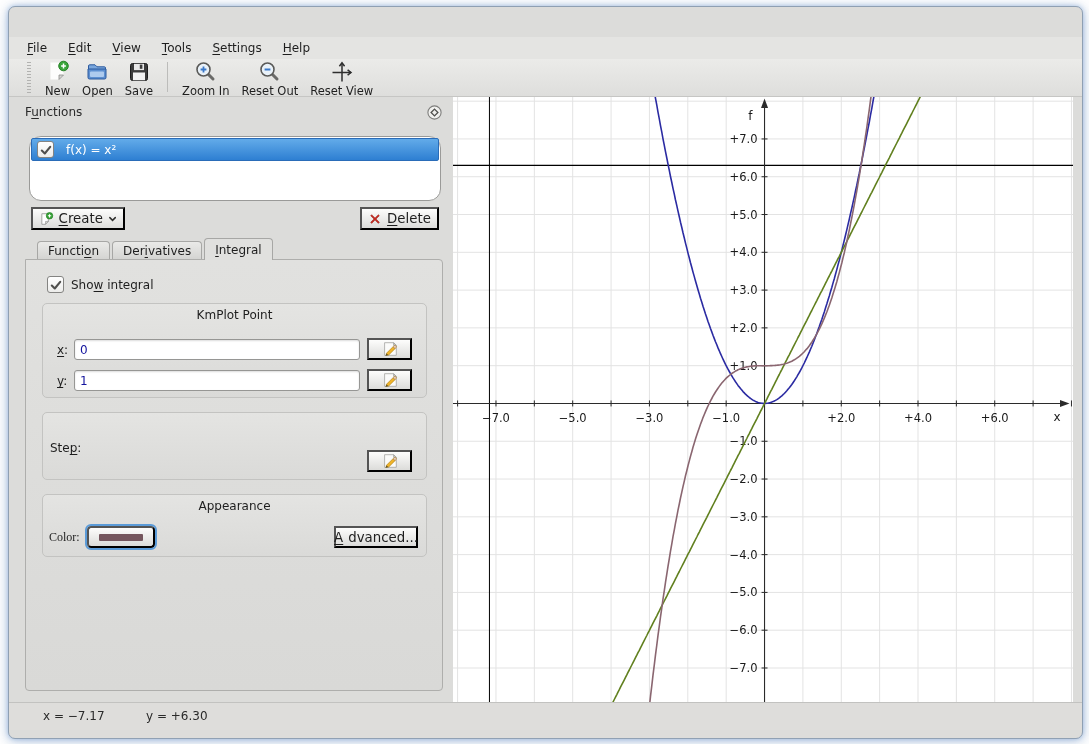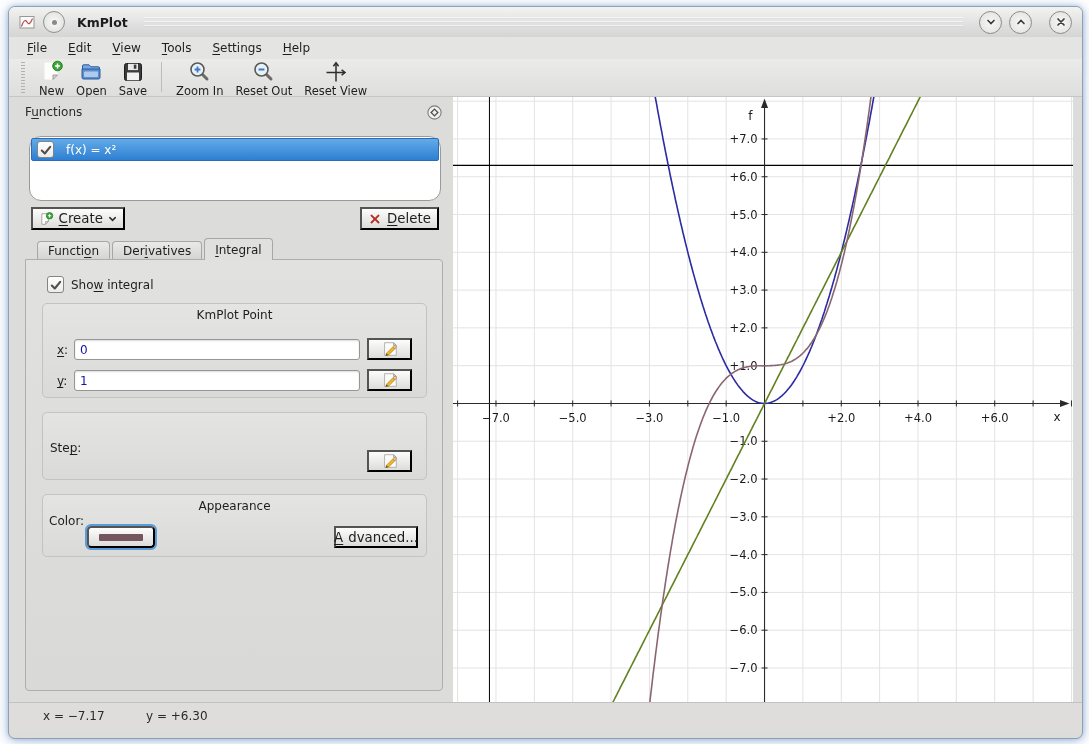--- a/index.html
+++ b/index.html
@@ -20,21 +20,21 @@
   .winbtn{width:21px;height:21px;border-radius:50%;border:1px solid #8c8c8a;margin-right:7px;
     background:radial-gradient(#f8f8f7,#dfdfdd);display:flex;align-items:center;justify-content:center;flex:none;}
   .winbtn.close{margin-left:10px;margin-right:10px;}
   
   .menubar{position:absolute;left:0;top:30px;width:100%;height:22px;background:#e4e4e2;
     display:flex;align-items:center;padding-left:18px;box-sizing:border-box;}
   .menu-item{font-size:12px;color:#1e1e1e;margin-right:21px;}
   
   .toolbar{position:absolute;left:0;top:52px;width:100%;height:38px;
     background:linear-gradient(#ebebe9,#dededc);border-bottom:1px solid #c6c6c4;
-    display:flex;align-items:flex-start;padding-left:12px;box-sizing:border-box;}
+    display:flex;align-items:flex-start;padding-left:18px;box-sizing:border-box;}
   .tb-handle{width:4px;height:32px;margin:3px 8px 0 0;
     background:repeating-linear-gradient(180deg,#b2b2b0 0 1px,transparent 1px 3px);}
   .tb-btn{display:flex;flex-direction:column;align-items:center;margin:1px 6px 0 6px;background:none;border:none;padding:0;}
   .tb-btn .ticon{width:24px;height:24px;}
   .tb-btn .tlabel{font-size:11.5px;color:#1e1e1e;margin-top:0px;font-family:"DejaVu Sans","Liberation Sans",sans-serif;white-space:nowrap;}
   .tb-sep{width:1px;height:30px;background:#bcbcba;margin:3px 8px 0 8px;}
   
   .main{position:absolute;left:0;top:90px;width:100%;height:605px;background:#dcdcda;}
   .plot-wrap{position:absolute;left:444px;top:0px;width:620px;height:605px;background:#ffffff;}
   
@@ -81,46 +81,20 @@
   .statusbar span{position:absolute;top:6px;font-size:12px;color:#2a2a2a;}
   .sb-x{left:34px;} .sb-y{left:137px;}
   u{text-decoration:underline;text-underline-offset:2px;}
 </style>
 </head>
 <body>
 
 <div class="desktop">
  <div class="window">
 
-  <div class="titlebar">
-    <svg class="app-icon" viewBox="0 0 16 16">
-      <rect x="1" y="2.5" width="14" height="11.5" fill="#ffffff" stroke="#8a8a88"></rect>
-      <path d="M2.5 12.5 Q5.5 3.5 8 8 T 13.5 4.5" fill="none" stroke="#b03838" stroke-width="1.2"></path>
-    </svg>
-    <span class="menu-circle">
-          <i></i>
-        </span>
-    <span class="title-text">KmPlot</span>
-    <span class="title-stripes"></span>
-    <span class="winbtn">
-      <svg width="12" height="12" viewBox="0 0 12 12">
-            <polyline points="3,4.5 6,7.5 9,4.5" fill="none" stroke="#3c3c3a" stroke-width="1.7" stroke-linecap="round"></polyline>
-          </svg>
-    </span>
-    <span class="winbtn">
-      <svg width="12" height="12" viewBox="0 0 12 12">
-            <polyline points="3,7.5 6,4.5 9,7.5" fill="none" stroke="#3c3c3a" stroke-width="1.7" stroke-linecap="round"></polyline>
-          </svg>
-    </span>
-    <span class="winbtn close">
-      <svg width="12" height="12" viewBox="0 0 12 12">
-            <path d="M3 3 L9 9 M9 3 L3 9" stroke="#3c3c3a" stroke-width="1.7" stroke-linecap="round"></path>
-          </svg>
-    </span>
-  </div>
 
   <div class="menubar" id="menubar">
         <span class="menu-item"><u>F</u>ile</span>
         <span class="menu-item"><u>E</u>dit</span>
         <span class="menu-item"><u>V</u>iew</span>
         <span class="menu-item"><u>T</u>ools</span>
         <span class="menu-item"><u>S</u>ettings</span>
         <span class="menu-item"><u>H</u>elp</span>
       </div>
 
@@ -258,21 +232,21 @@
           <span class="frow-label" style="left:7px;top:28px;">Ste<u>p</u>:</span>
           <button class="btn editbtn" style="left:324px;top:37px;">
                 <svg width="18" height="18" viewBox="0 0 20 20">
                   <use href="#pencil"></use>
                 </svg>
               </button>
         </div>
 
         <div class="group" style="top:234px;height:63px;">
           <div class="gtitle">Appearance</div>
-          <span class="frow-label" style="left:6px;top:19px;">Color:</span>
+          <span class="frow-label" style="left:6px;top:35px;font-family:Liberation Serif, serif;">Color:</span>
           <button class="btn color-btn">
                 <span class="color-swatch" id="color-swatch" style="background: rgb(117, 86, 94);"></span>
               </button>
           <button class="btn adv-btn"><u>A</u>dvanced...</button>
         </div>
 
       </div>
     </div>
 
     <div class="plot-wrap">

